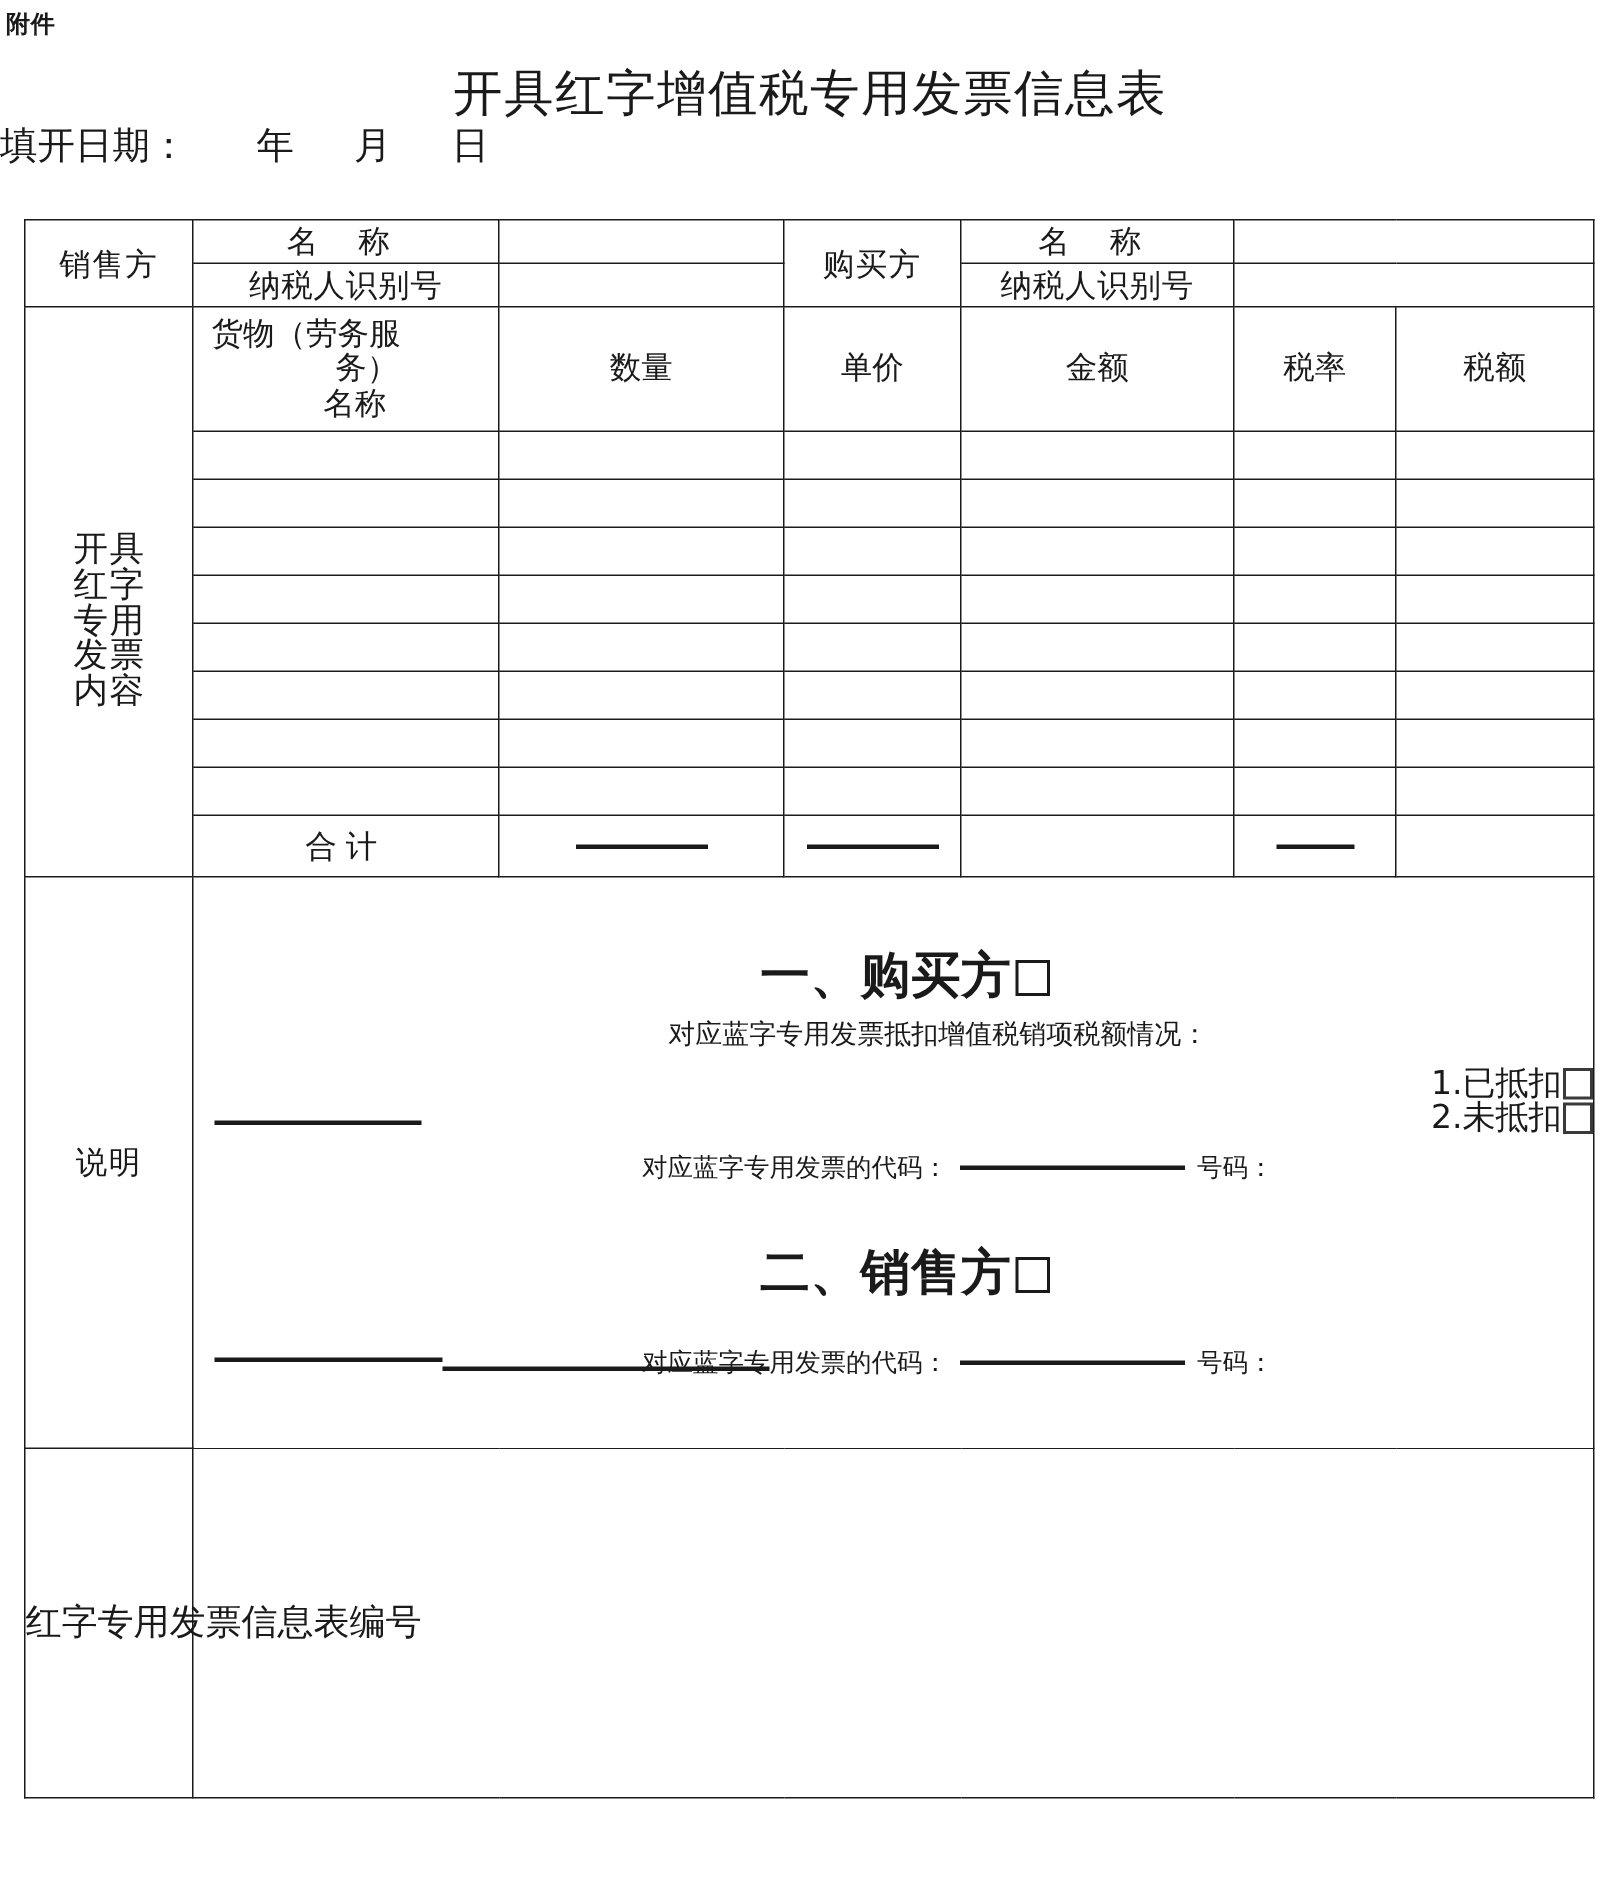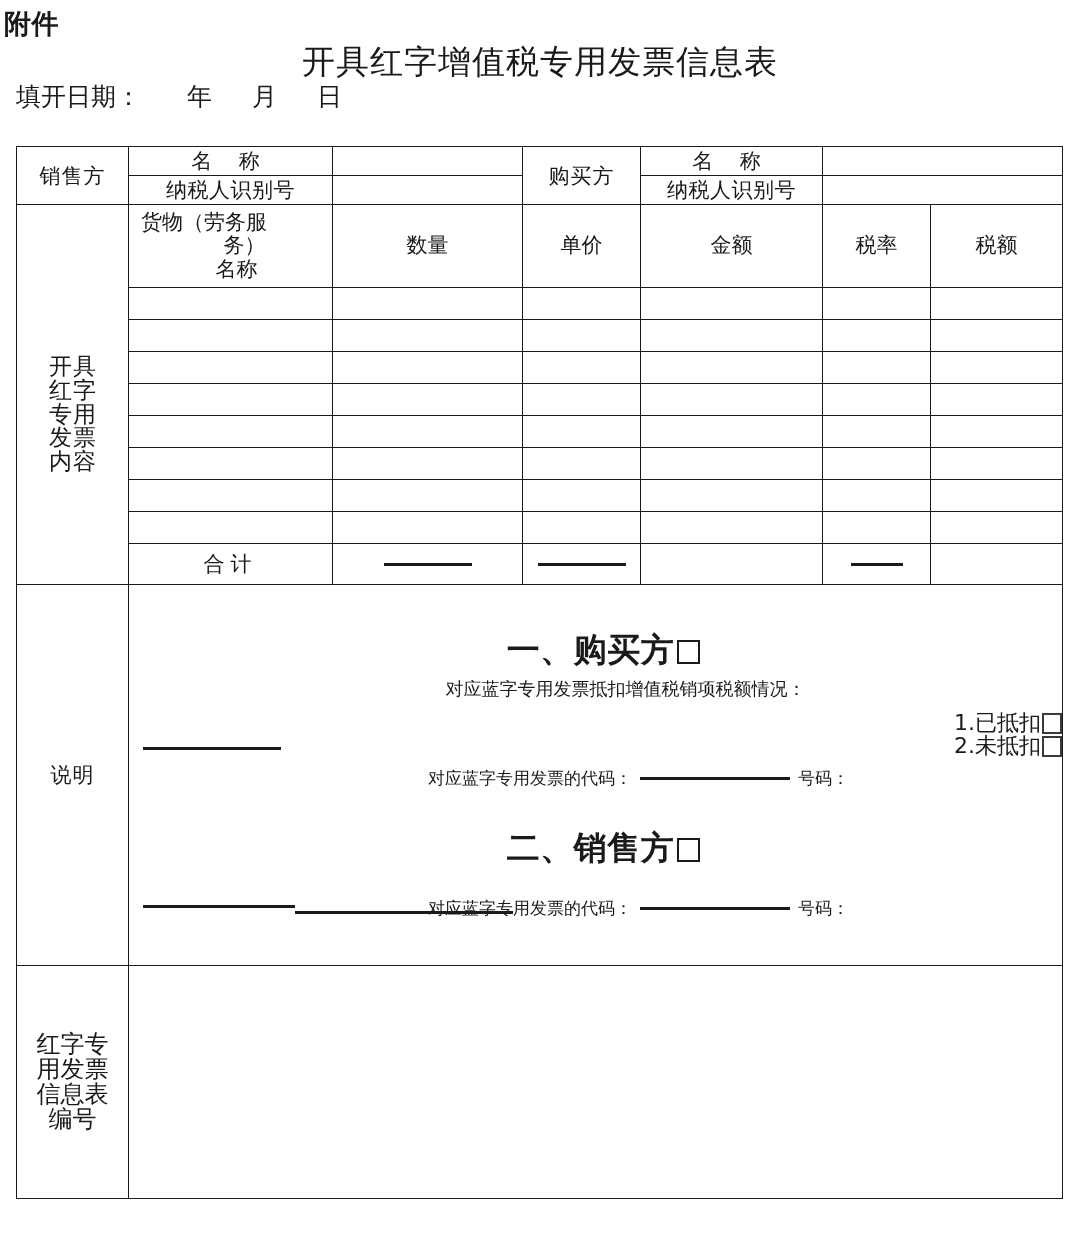--- a/index.html
+++ b/index.html
@@ -14,38 +14,38 @@
     font-family: "DejaVu Sans", "Liberation Sans", sans-serif;
     color: #1a1a1a;
     overflow: hidden;
   }
 
   
   #attachment-label {
     position: absolute;
     left: 4px;
     top: 6px;
-    font-size: 27px;
+    font-size: 16px;
     font-weight: bold;
     letter-spacing: 0.5px;
   }
   #form-title {
     position: absolute;
     left: 0;
     top: 40px;
     width: 1080px;
     text-align: center;
     font-size: 33px;
     font-family: "DejaVu Serif", "Liberation Serif", serif;
     letter-spacing: 1px;
     white-space: nowrap;
   }
   #date-line {
     position: absolute;
-    left: 16px;
+    left: 0;
     top: 80px;
     font-size: 25px;
     white-space: nowrap;
   }
   #date-line .dl-sep { display: inline-block; width: 46px; }
   #date-line .dl-sep2 { display: inline-block; width: 40px; }
 
   
   #form-table {
     position: absolute;
@@ -89,21 +89,21 @@
   }
   .vstack .vcol {
     display: flex;
     flex-direction: column;
     align-items: center;
   }
   .vstack-2 { padding-top: 40px; }
 
   .vstack-rows {
     display: flex;
-    flex-direction: column;
+    flex-direction: row;
     align-items: center;
     font-size: 24px;
     line-height: 1.05;
     letter-spacing: 0px;
   }
   .vstack-rows .vrow { display: block; white-space: nowrap; }
 
   .total-label { height: 40px; font-size: 21px; letter-spacing: 6px; padding-left: 6px;}
   .dash-lg::after {
     content: "";

